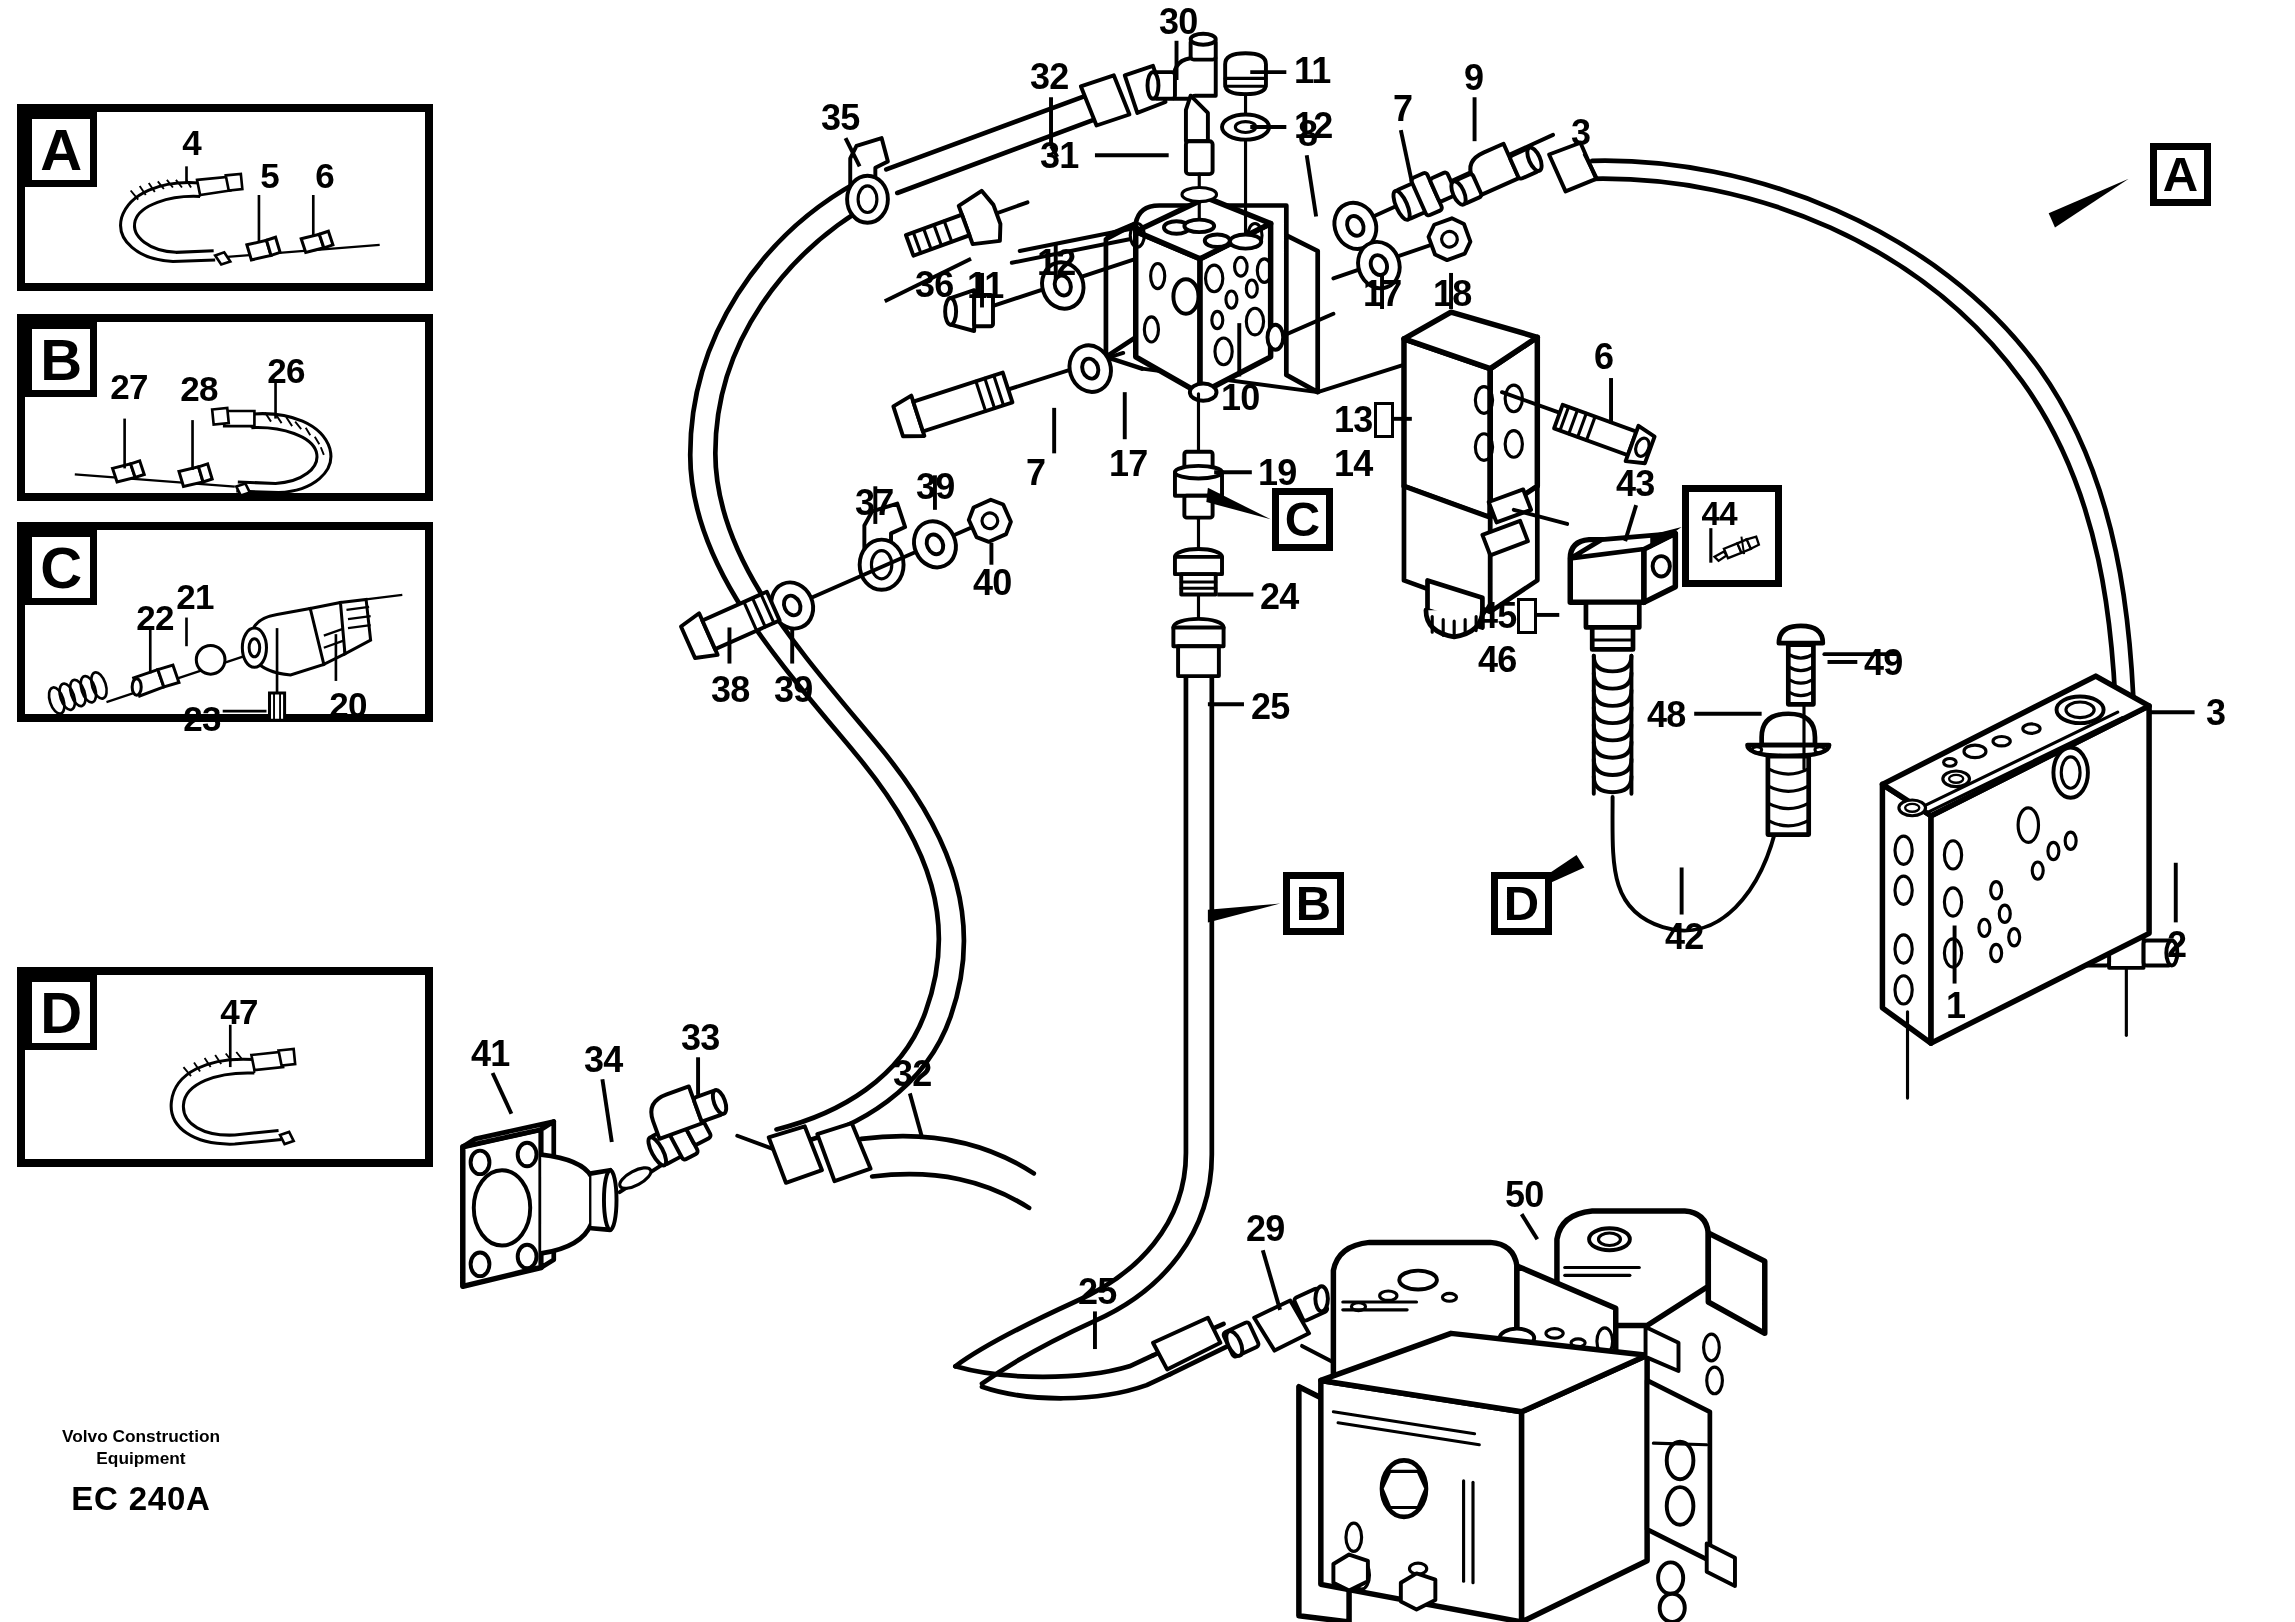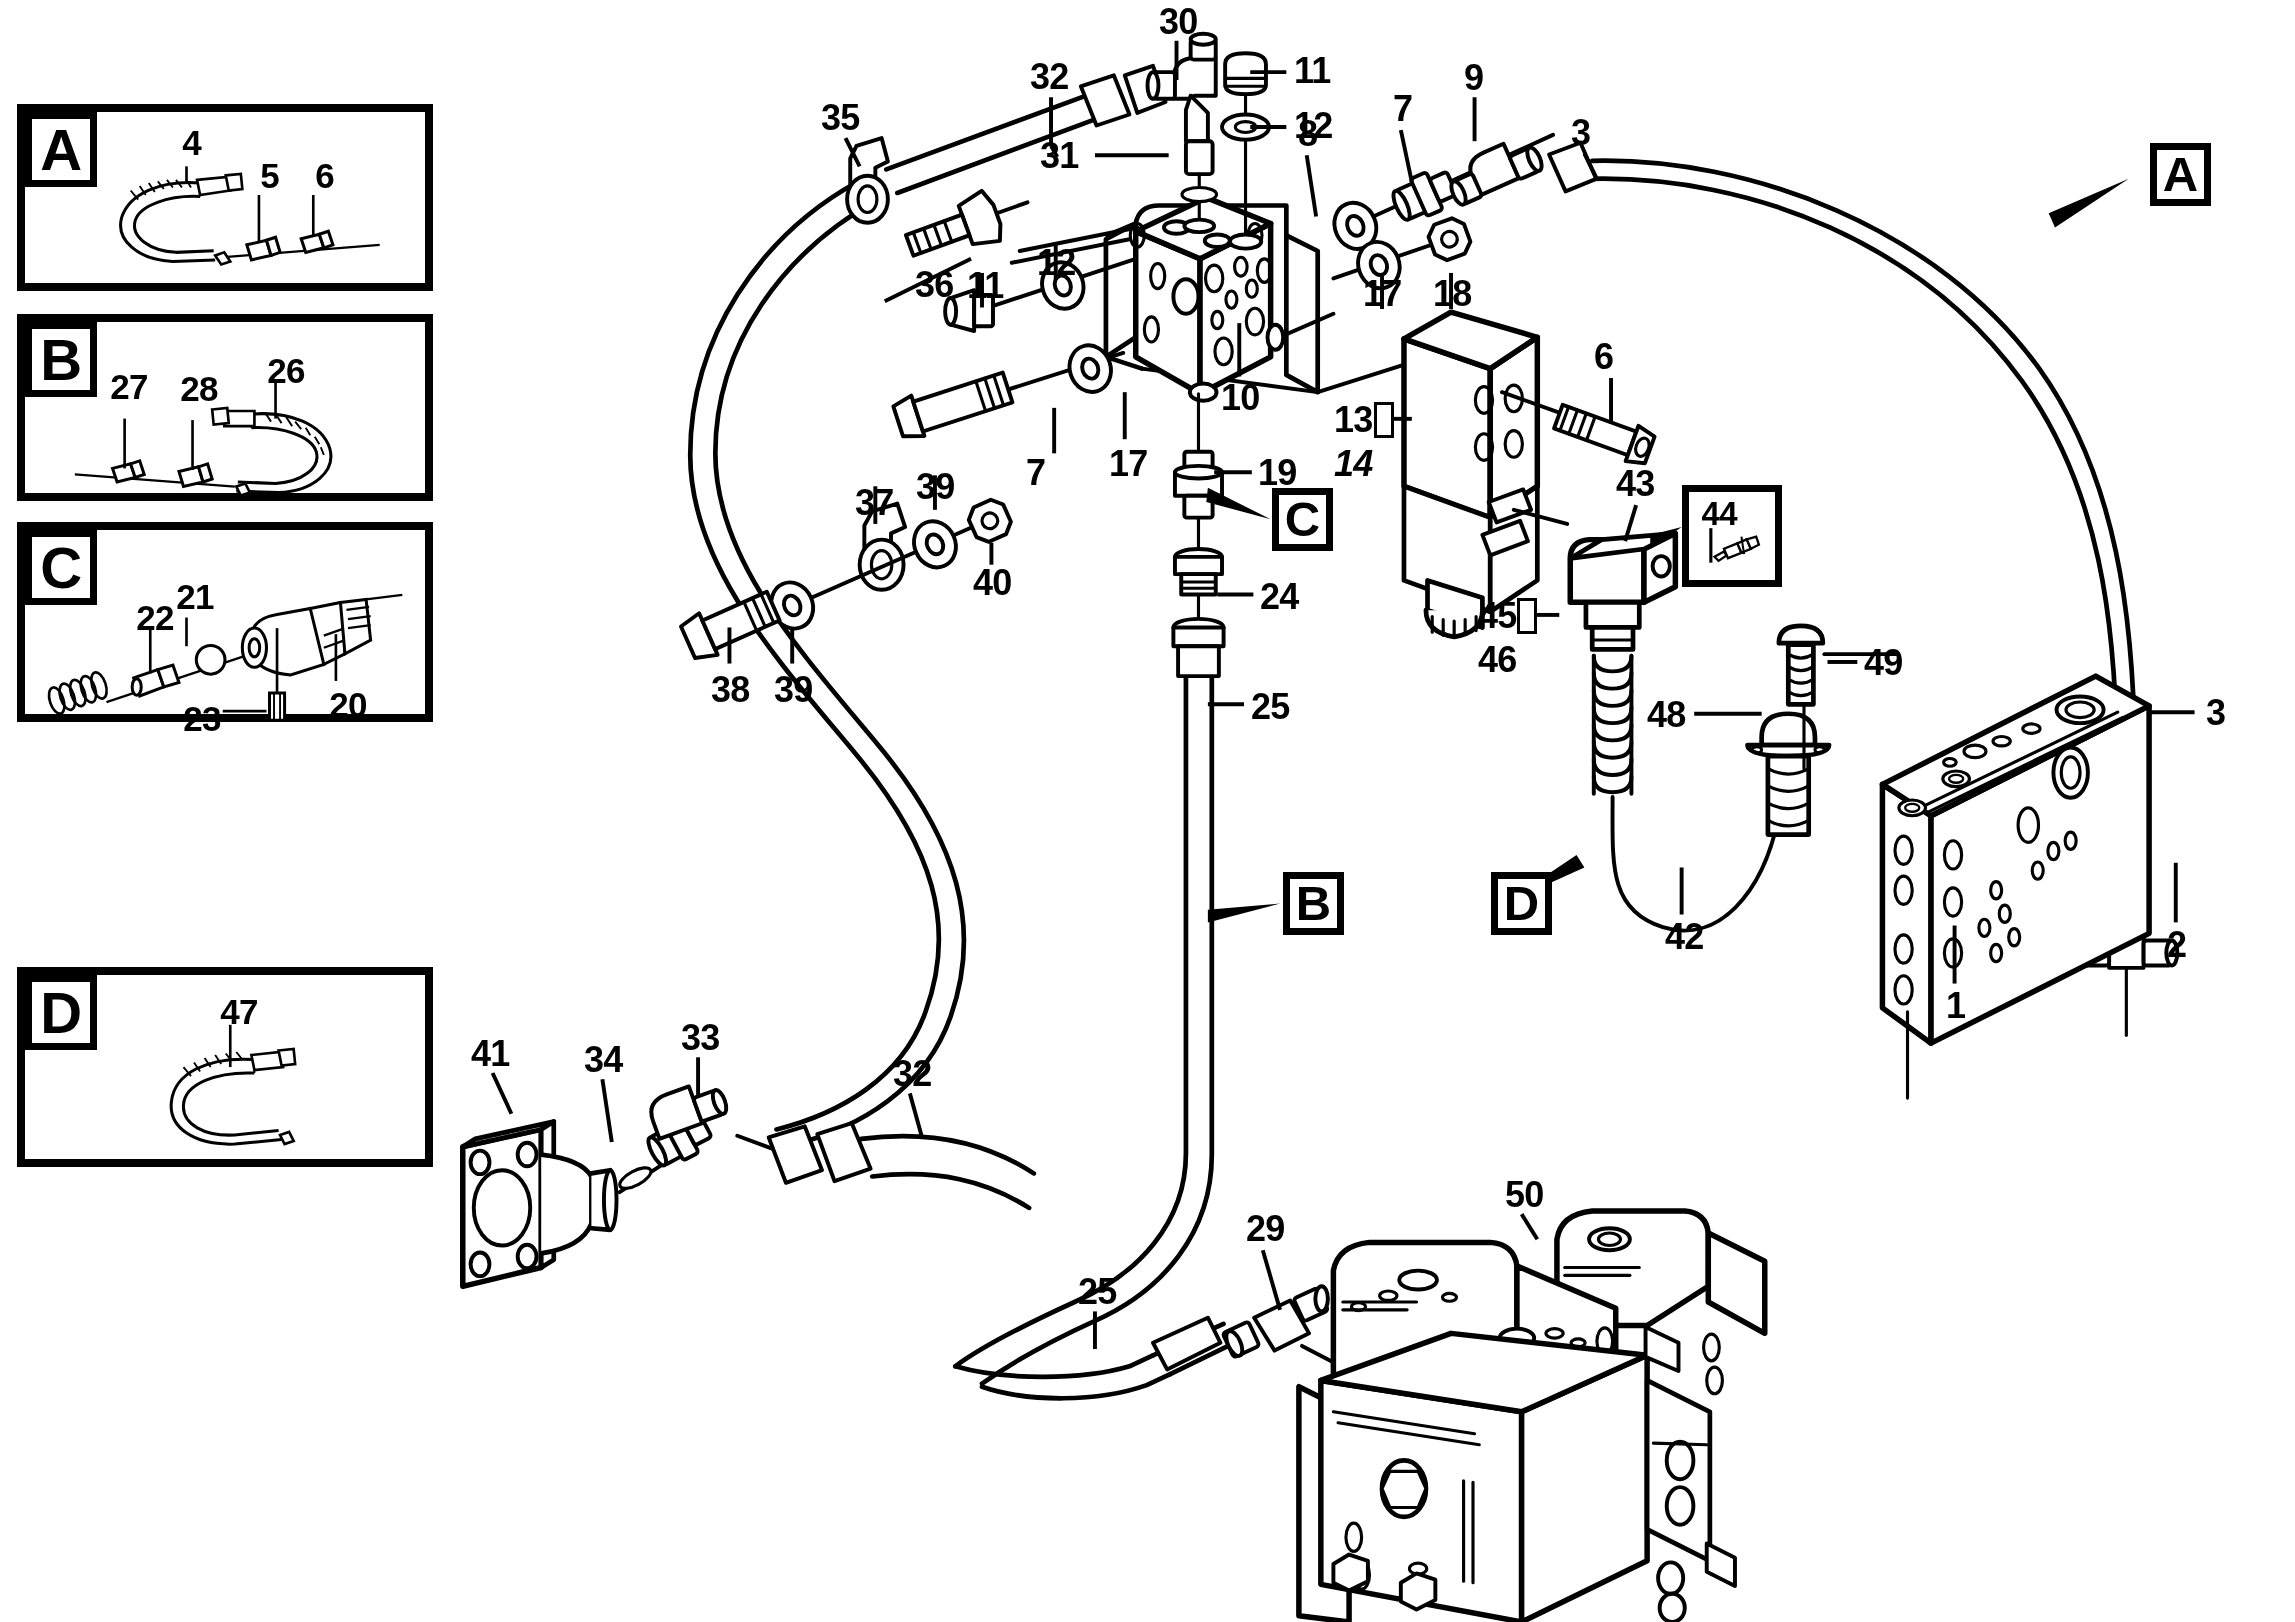--- a/index.html
+++ b/index.html
@@ -693,21 +693,21 @@
 <div class="num" style="left:821px;top:100px;">35</div>
 <div class="num" style="left:1040px;top:138px;">31</div>
 <div class="num" style="left:915px;top:267px;">36</div>
 <div class="num" style="left:967px;top:268px;">11</div>
 <div class="num" style="left:1037px;top:245px;">12</div>
 <div class="num" style="left:1363px;top:276px;">17</div>
 <div class="num" style="left:1433px;top:276px;">18</div>
 <div class="num" style="left:1221px;top:380px;text-align:right;">10</div>
 <div class="num" style="left:1594px;top:339px;">6</div>
 <div class="num" style="left:1334px;top:402px;">13</div>
-<div class="num" style="left:1334px;top:446px;font-style:italic;">14</div>
+<div class="num" style="left:1334px;top:446px;">14</div>
 <div class="num" style="left:1026px;top:455px;">7</div>
 <div class="num" style="left:1109px;top:446px;">17</div>
 <div class="num" style="left:1258px;top:455px;">19</div>
 <div class="num" style="left:1616px;top:466px;">43</div>
 <div class="num" style="left:1478px;top:598px;">45</div>
 <div class="num" style="left:1478px;top:642px;">46</div>
 <div class="num" style="left:855px;top:485px;">37</div>
 <div class="num" style="left:916px;top:469px;">39</div>
 <div class="num" style="left:973px;top:565px;">40</div>
 <div class="num" style="left:711px;top:672px;">38</div>
@@ -721,15 +721,20 @@
 <div class="num" style="left:2167px;top:927px;">2</div>
 <div class="num" style="left:2206px;top:695px;">3</div>
 <div class="num" style="left:471px;top:1036px;">41</div>
 <div class="num" style="left:584px;top:1042px;">34</div>
 <div class="num" style="left:681px;top:1020px;">33</div>
 <div class="num" style="left:893px;top:1056px;">32</div>
 <div class="num" style="left:1078px;top:1274px;">25</div>
 <div class="num" style="left:1246px;top:1211px;">29</div>
 <div class="num" style="left:1505px;top:1177px;">50</div>
 
-
+<div id="brand">
+  <div class="b1">Volvo Construction</div>
+  <div class="b1">Equipment</div>
+  <div class="b2">EC 240A</div>
 </div>
 
+</div>
+
 
 </body></html>

